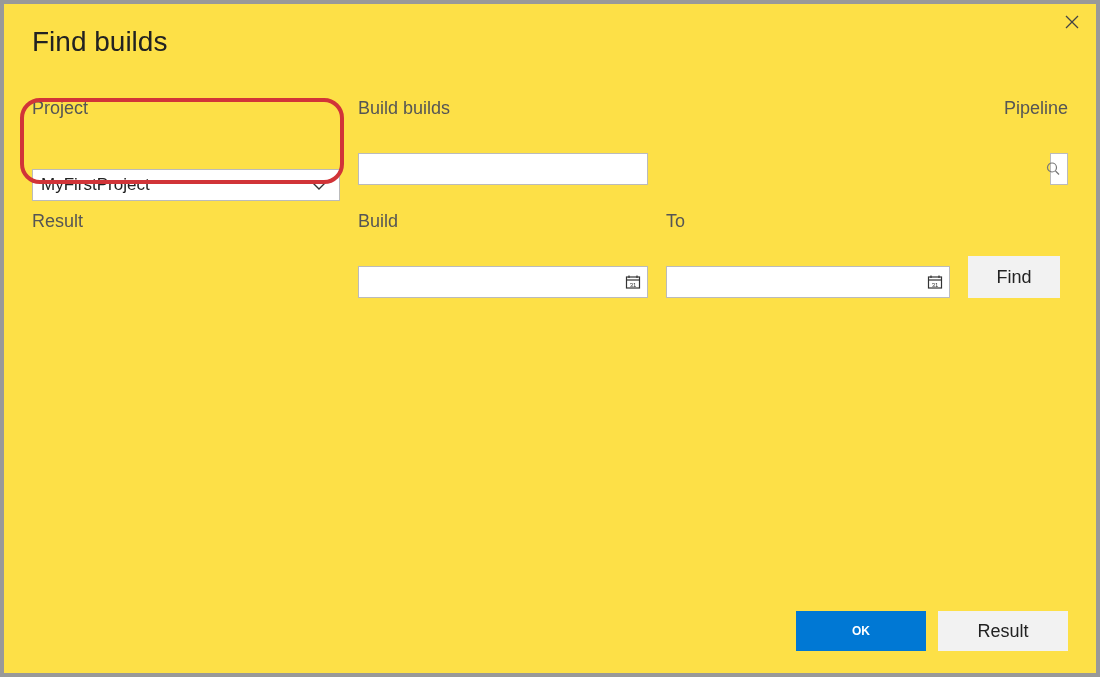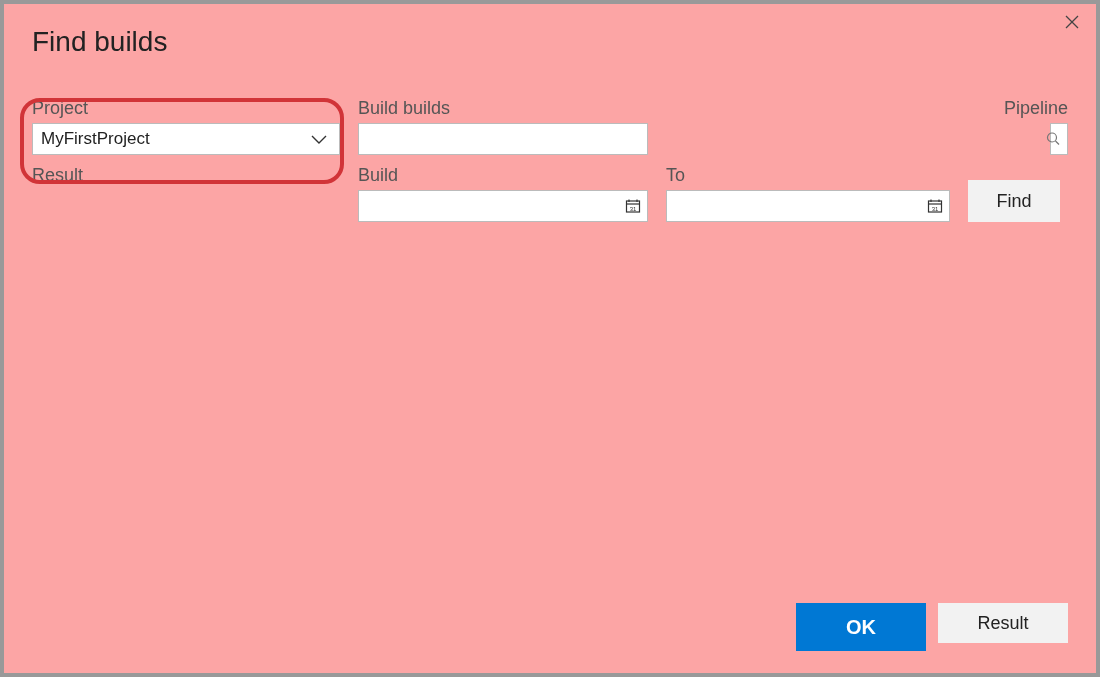--- a/index.html
+++ b/index.html
@@ -4,21 +4,21 @@
   <style>
     * { box-sizing: border-box; margin: 0; padding: 0; }
     body {
       font-family: "Segoe UI", Tahoma, sans-serif;
       background: #999;
       width: 1100px;
       height: 677px;
       padding: 4px;
     }
     .dialog {
-      background: #fca5a5;
+      background: #fde047;
       width: 100%;
       height: 100%;
       position: relative;
       display: flex;
       flex-direction: column;
     }
     .close-btn {
       position: absolute;
       top: 8px;
       right: 12px;
@@ -52,20 +52,21 @@
     }
     .select-box, .text-input, .date-input, .search-input {
       border: 1px solid #bbb;
       height: 32px;
       font-size: 17px;
       padding: 8px 8px;
       background: #fff;
       display: flex;
       align-items: center;
       position: relative;
+      margin-top: 30px;
     }
     .select-box { cursor: pointer; }
     .select-value { flex: 1; color: #222; }
     .chevron {
       width: 24px;
       display: flex;
       justify-content: center;
       align-items: center;
     }
     .chevron svg { width: 18px; height: 12px; }
@@ -102,39 +103,39 @@
     }
     .footer {
       margin-top: auto;
       padding: 12px 28px 22px 28px;
       display: flex;
       justify-content: flex-end;
       gap: 12px;
     }
     .ok-btn {
       width: 130px;
-      height: 48px;
+      height: 40px;
       background: #0078d4;
       color: #fff;
       border: none;
-      font-size: 20px;
+      font-size: 12px;
       font-weight: 600;
       cursor: pointer;
     }
     .cancel-btn {
       width: 130px;
       height: 40px;
       background: #f2f2f2;
       color: #222;
       border: none;
       font-size: 18px;
       cursor: pointer;
     }
     .row2 { grid-row: 2; }
-    .col1 { grid-column: 1; }
+    .col1 { grid-column: 1; gap: 16px; }
     .col2 { grid-column: 2; }
     .col3 { grid-column: 3; }
     .col4 { grid-column: 4; }
     .col3-span { grid-column: 3 / 5; align-items: flex-end; }
   </style>
 </head>
 <body>
 
 <div class="dialog">
 

